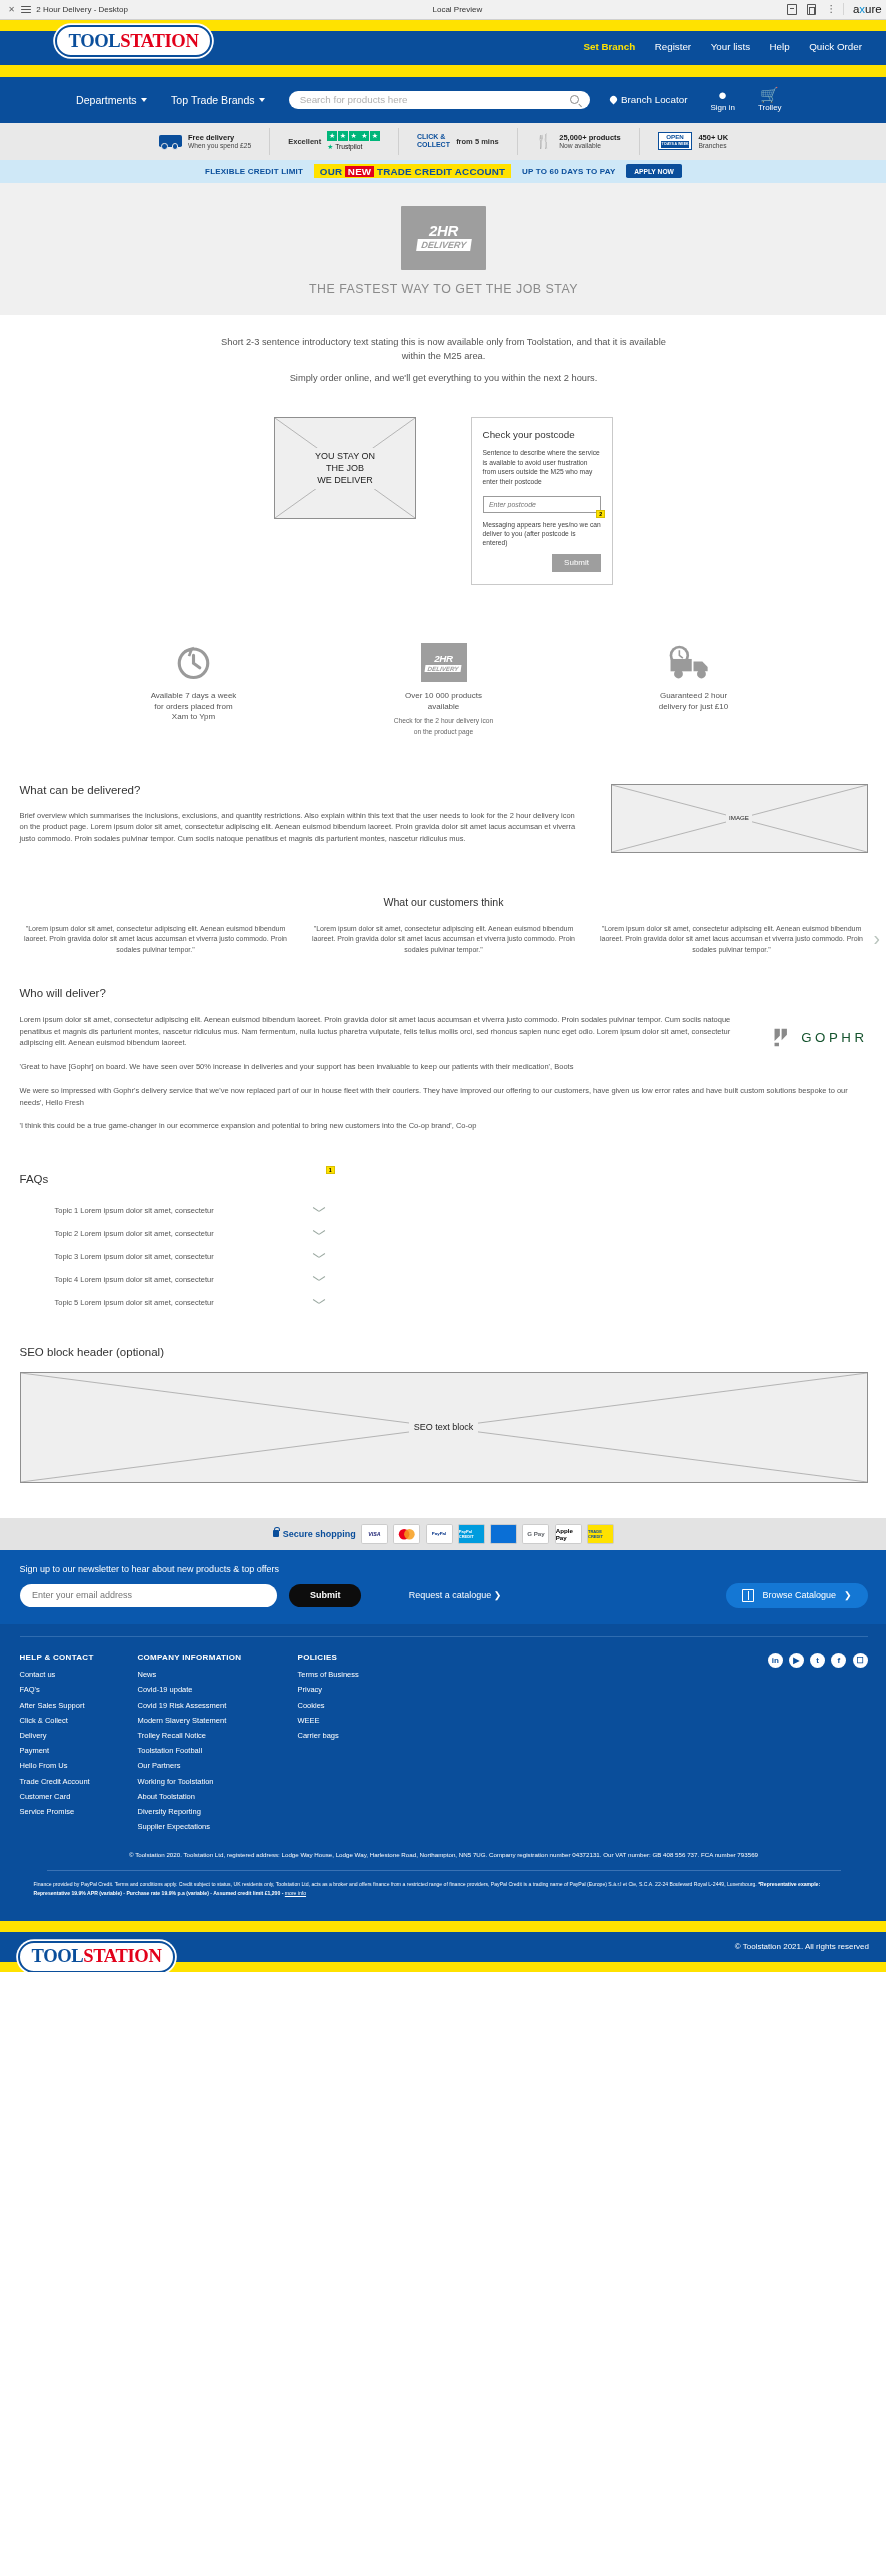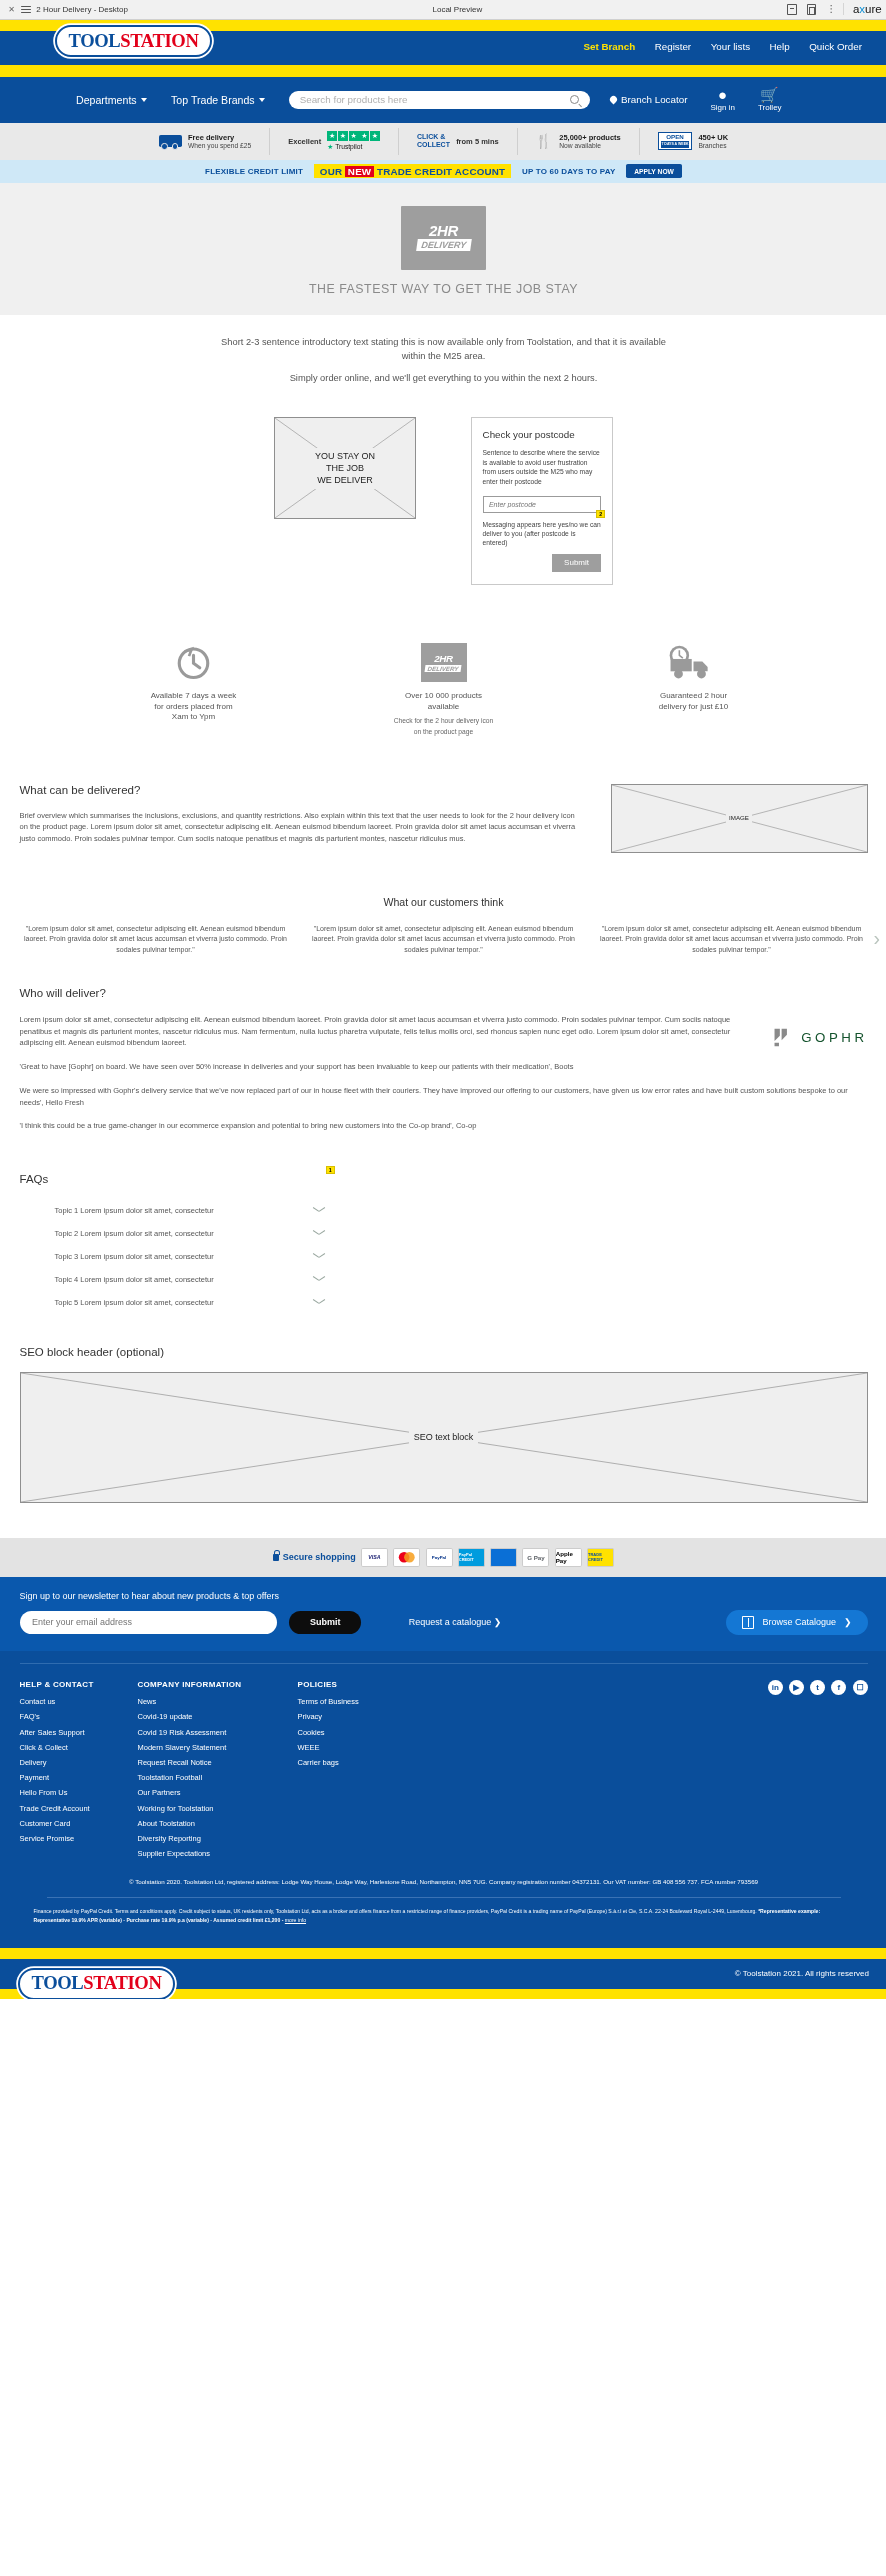--- a/index.html
+++ b/index.html
@@ -146,24 +146,24 @@
   .faq-list { margin-top: 14px; padding-left: 35px; }
   .faq-item { display:flex; align-items:center; width: 270px; padding: 7px 0; }
   .faq-item span.q { font-size:7.5px; color:#555; flex:1; }
   .chev-down { width:11.5px; height:6.2px; position:relative; }
   .chev-down:before, .chev-down:after { content:""; position:absolute; top:0; width:7px; height:1.4px; background:#9aa8a0;}
   .chev-down:before { left:0; transform: rotate(34deg); transform-origin: left center;}
   .chev-down:after { right:0; transform: rotate(-34deg); transform-origin: right center;}
 
   
   .seo { padding: 19.5px 19.5px 35px; }
-  .seo-ph { width:100%; height: 131px; margin-top: 14px; }
-
-  
-  .pay-strip { background:#e3e3e3; height: 39px; display:flex; align-items:center; justify-content:center; gap:5.3px;}
+  .seo-ph { width:100%; height: 111px; margin-top: 14px; }
+
+  
+  .pay-strip { background:#e3e3e3; height: 32px; display:flex; align-items:center; justify-content:center; gap:5.3px;}
   .secure { color:#0a4e9b; font-weight:bold; font-size:9px; display:flex; align-items:center; gap:3.5px;}
   .lock { width:6.2px;height:7px;background:#0a4e9b;border-radius:0.9px;position:relative;}
   .lock:before{content:"";position:absolute;top:-3.5px;left:1.3px;width:3.5px;height:3.5px;border:1.2px solid #0a4e9b;border-bottom:0;border-radius:2.7px 2.7px 0 0;}
   .pay-card { width:27px;height:19.5px;background:#fff;border:0.9px solid #ccc;border-radius:1.8px;display:flex;align-items:center;justify-content:center;font-size:5.3px;font-weight:bold;}
 
   
   .news { background:#0a58ad; padding: 14px 19.5px 16px; }
   .news p { color:#fff; font-size:9px; margin-bottom: 9px;}
   .news-row { display:flex; align-items:center; gap: 12.4px; }
   .news-input { width: 257px; height: 23px; border-radius: 12.4px; border:0; padding: 0 12.4px; font-size:9px; color:#333; font-family:"Liberation Sans", sans-serif; outline:0;}
@@ -524,21 +524,21 @@
         <a href="#">Trade Credit Account</a>
         <a href="#">Customer Card</a>
         <a href="#">Service Promise</a>
       </div>
       <div class="foot-col wide">
         <h4>COMPANY INFORMATION</h4>
         <a href="#">News</a>
         <a href="#">Covid-19 update</a>
         <a href="#">Covid 19 Risk Assessment</a>
         <a href="#">Modern Slavery Statement</a>
-        <a href="#">Request Recall Notice</a>
+        <a href="#">Trolley Recall Notice</a>
         <a href="#">Toolstation Football</a>
         <a href="#">Our Partners</a>
         <a href="#">Working for Toolstation</a>
         <a href="#">About Toolstation</a>
         <a href="#">Diversity Reporting</a>
         <a href="#">Supplier Expectations</a>
       </div>
       <div class="foot-col">
         <h4>POLICIES</h4>
         <a href="#">Terms of Business</a>

